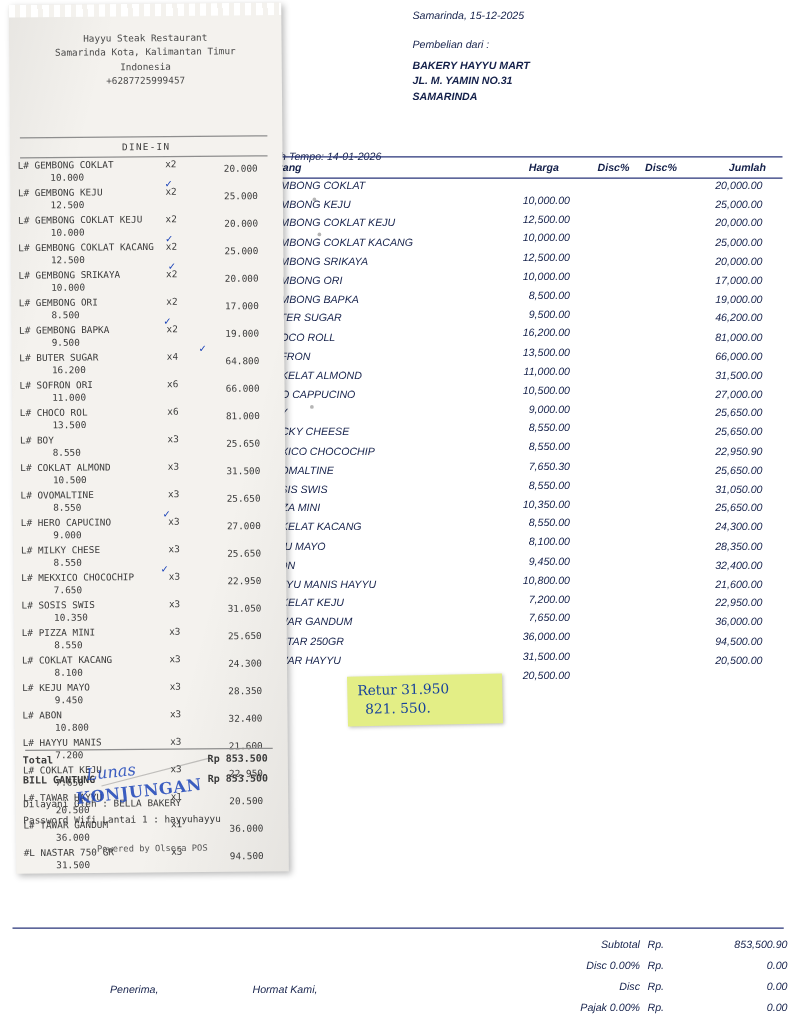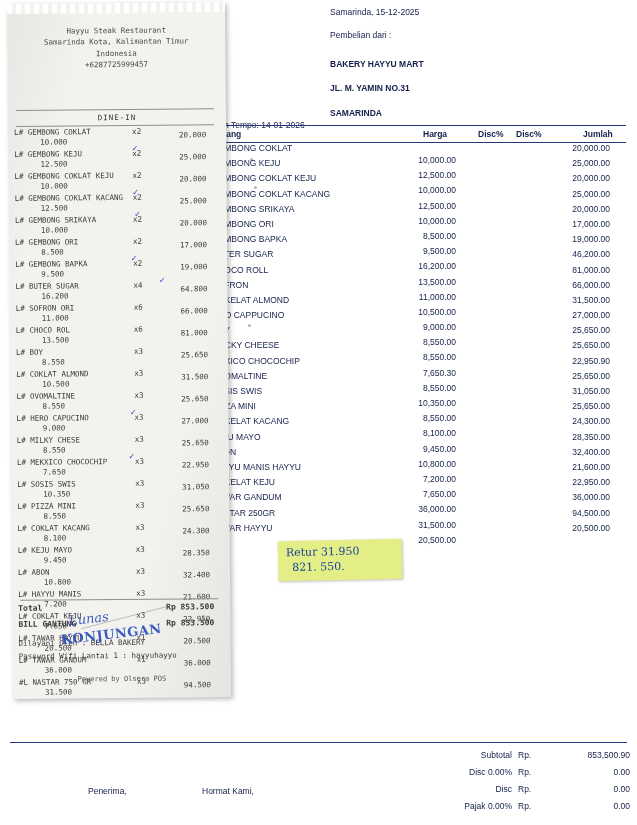--- a/index.html
+++ b/index.html
@@ -9,25 +9,25 @@
     font-family:"Liberation Sans", sans-serif;
     position:relative;
     overflow:hidden;
     color:#1a1a2e;
   }
   .page{position:absolute;inset:0;}
 
   
   .invoice{
     position:absolute;left:0;top:0;width:637px;height:737px;
-    font-size:8.5px;color:#14204a;
+    font-size:8.5px;color:#14204a;font-style:italic;
   }
   .inv-head{position:absolute;left:330px;top:6px;line-height:1.5;}
   .inv-head div{white-space:nowrap;}
-  .inv-bold{font-weight:bold;margin-top:12px;}
+  .inv-bold{font-weight:bold;}
   .inv-jatuh{position:absolute;left:208px;top:120px;font-weight:normal;}
 
   .tbl-head{
     position:absolute;left:208px;top:125px;width:418px;height:16px;
     border-top:1px solid #29357a;border-bottom:1px solid #29357a;
   }
   .tbl-head span{position:absolute;top:3px;font-weight:bold;font-size:8.5px;}
   .th-barang{left:4px;}
   .th-harga{left:215px;}
   .th-disc1{left:270px;}

